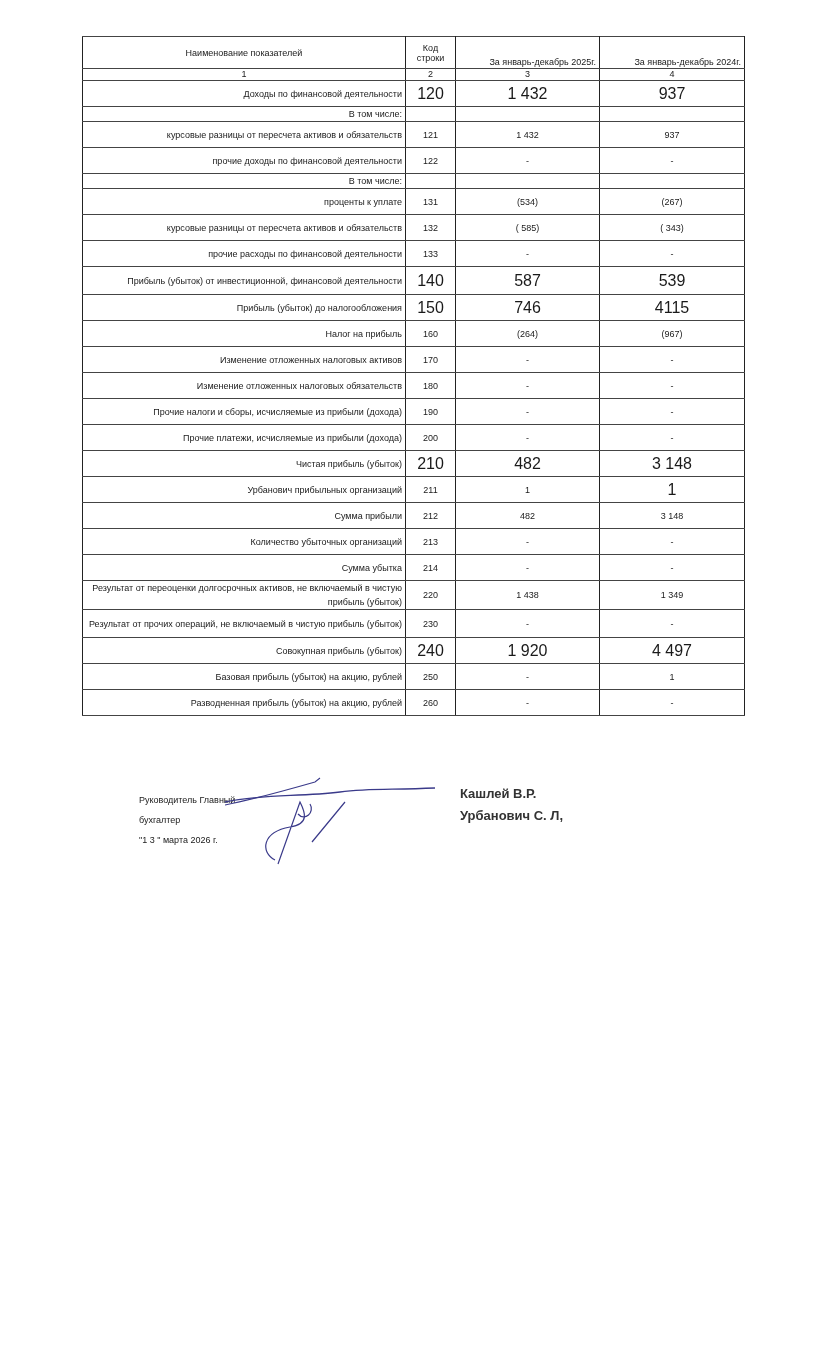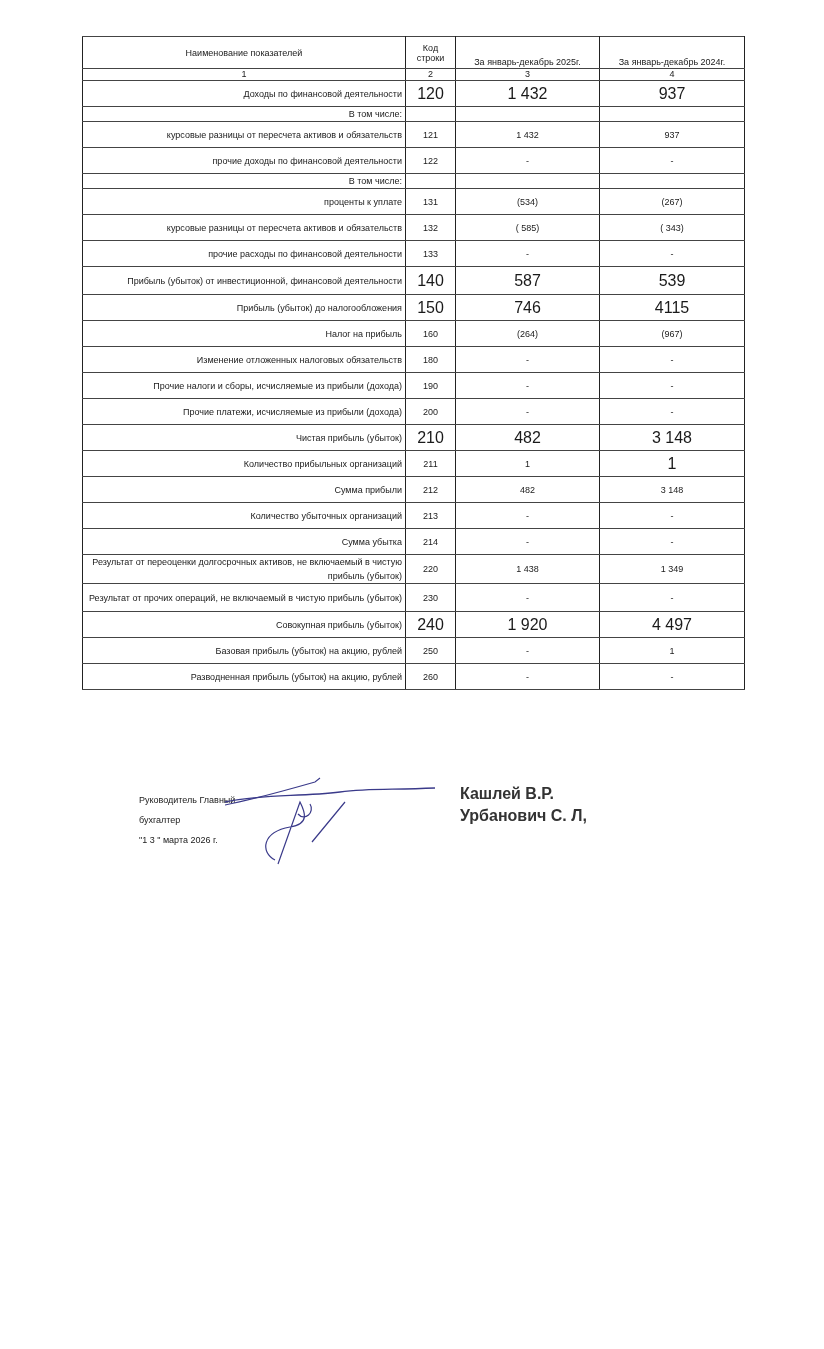--- a/index.html
+++ b/index.html
@@ -14,33 +14,33 @@
     border-top: 1px solid #444; border-bottom: 1px solid #444;
     padding: 0 3px; vertical-align: middle; overflow: hidden;
   }
   table.report col.c1 { width: 323px; }
   table.report col.c2 { width: 50px; }
   table.report col.c3 { width: 144px; }
   table.report col.c4 { width: 145px; }
   td.name { text-align: right; }
   td.code, td.v { text-align: center; }
   tr.hdr td { text-align: center; height: 30px; margin-left: 19px; }
-  tr.hdr td.bottom { vertical-align: bottom; padding-bottom: 1px; }
+  tr.hdr td.bottom { vertical-align: bottom; padding-bottom: 1px; text-align: right; }
   tr.num td { height: 11px; text-align: center; font-size: 9px; line-height: 11px; }
   tr.r td { height: 25px; }
   tr.r.short td { height: 14px; }
   tr.r.tall td { height: 27px; }
   td.b { font-weight: normal; font-size: 16px; }
   td.low { vertical-align: bottom; padding-bottom: 1px; }
   tr.double td.name { line-height: 14px; }
   .sign {
     position: absolute; left: 110px; top: 790px; font-size: 9px; line-height: 20px; margin-left: 29px;
   }
   .names {
-    position: absolute; left: 460px; top: 783px; font-size: 16px; font-weight: bold; line-height: 22px; color: #333;
+    position: absolute; left: 460px; top: 783px; font-size: 13px; font-weight: bold; line-height: 22px; color: #333;
   }
   .signature { position: absolute; left: 220px; top: 772px; width: 230px; height: 100px; }
 </style>
 </head>
 <body>
 
 <table class="report">
   <colgroup>
       <col class="c1">
       <col class="c2">
@@ -122,20 +122,26 @@
         <td class="v b">746</td>
         <td class="v b">4115</td>
       </tr>
       <tr class="r">
         <td class="name">Налог на прибыль</td>
         <td class="code">160</td>
         <td class="v">(264)</td>
         <td class="v">(967)</td>
       </tr>
       <tr class="r">
+        <td class="name">Изменение отложенных налоговых активов</td>
+        <td class="code">170</td>
+        <td class="v">-</td>
+        <td class="v">-</td>
+      </tr>
+      <tr class="r">
         <td class="name">Изменение отложенных налоговых обязательств</td>
         <td class="code">180</td>
         <td class="v">-</td>
         <td class="v">-</td>
       </tr>
       <tr class="r">
         <td class="name">Прочие налоги и сборы, исчисляемые из прибыли (дохода)</td>
         <td class="code">190</td>
         <td class="v">-</td>
         <td class="v">-</td>
@@ -146,21 +152,21 @@
         <td class="v">-</td>
         <td class="v">-</td>
       </tr>
       <tr class="r">
         <td class="name">Чистая прибыль (убыток)</td>
         <td class="code b">210</td>
         <td class="v b">482</td>
         <td class="v b">3 148</td>
       </tr>
       <tr class="r">
-        <td class="name">Количество прибыльных организаций</td>
+        <td class="name">Урбанович прибыльных организаций</td>
         <td class="code low">211</td>
         <td class="v low">1</td>
         <td class="v b low">1</td>
       </tr>
       <tr class="r">
         <td class="name">Сумма прибыли</td>
         <td class="code">212</td>
         <td class="v">482</td>
         <td class="v">3 148</td>
       </tr>

